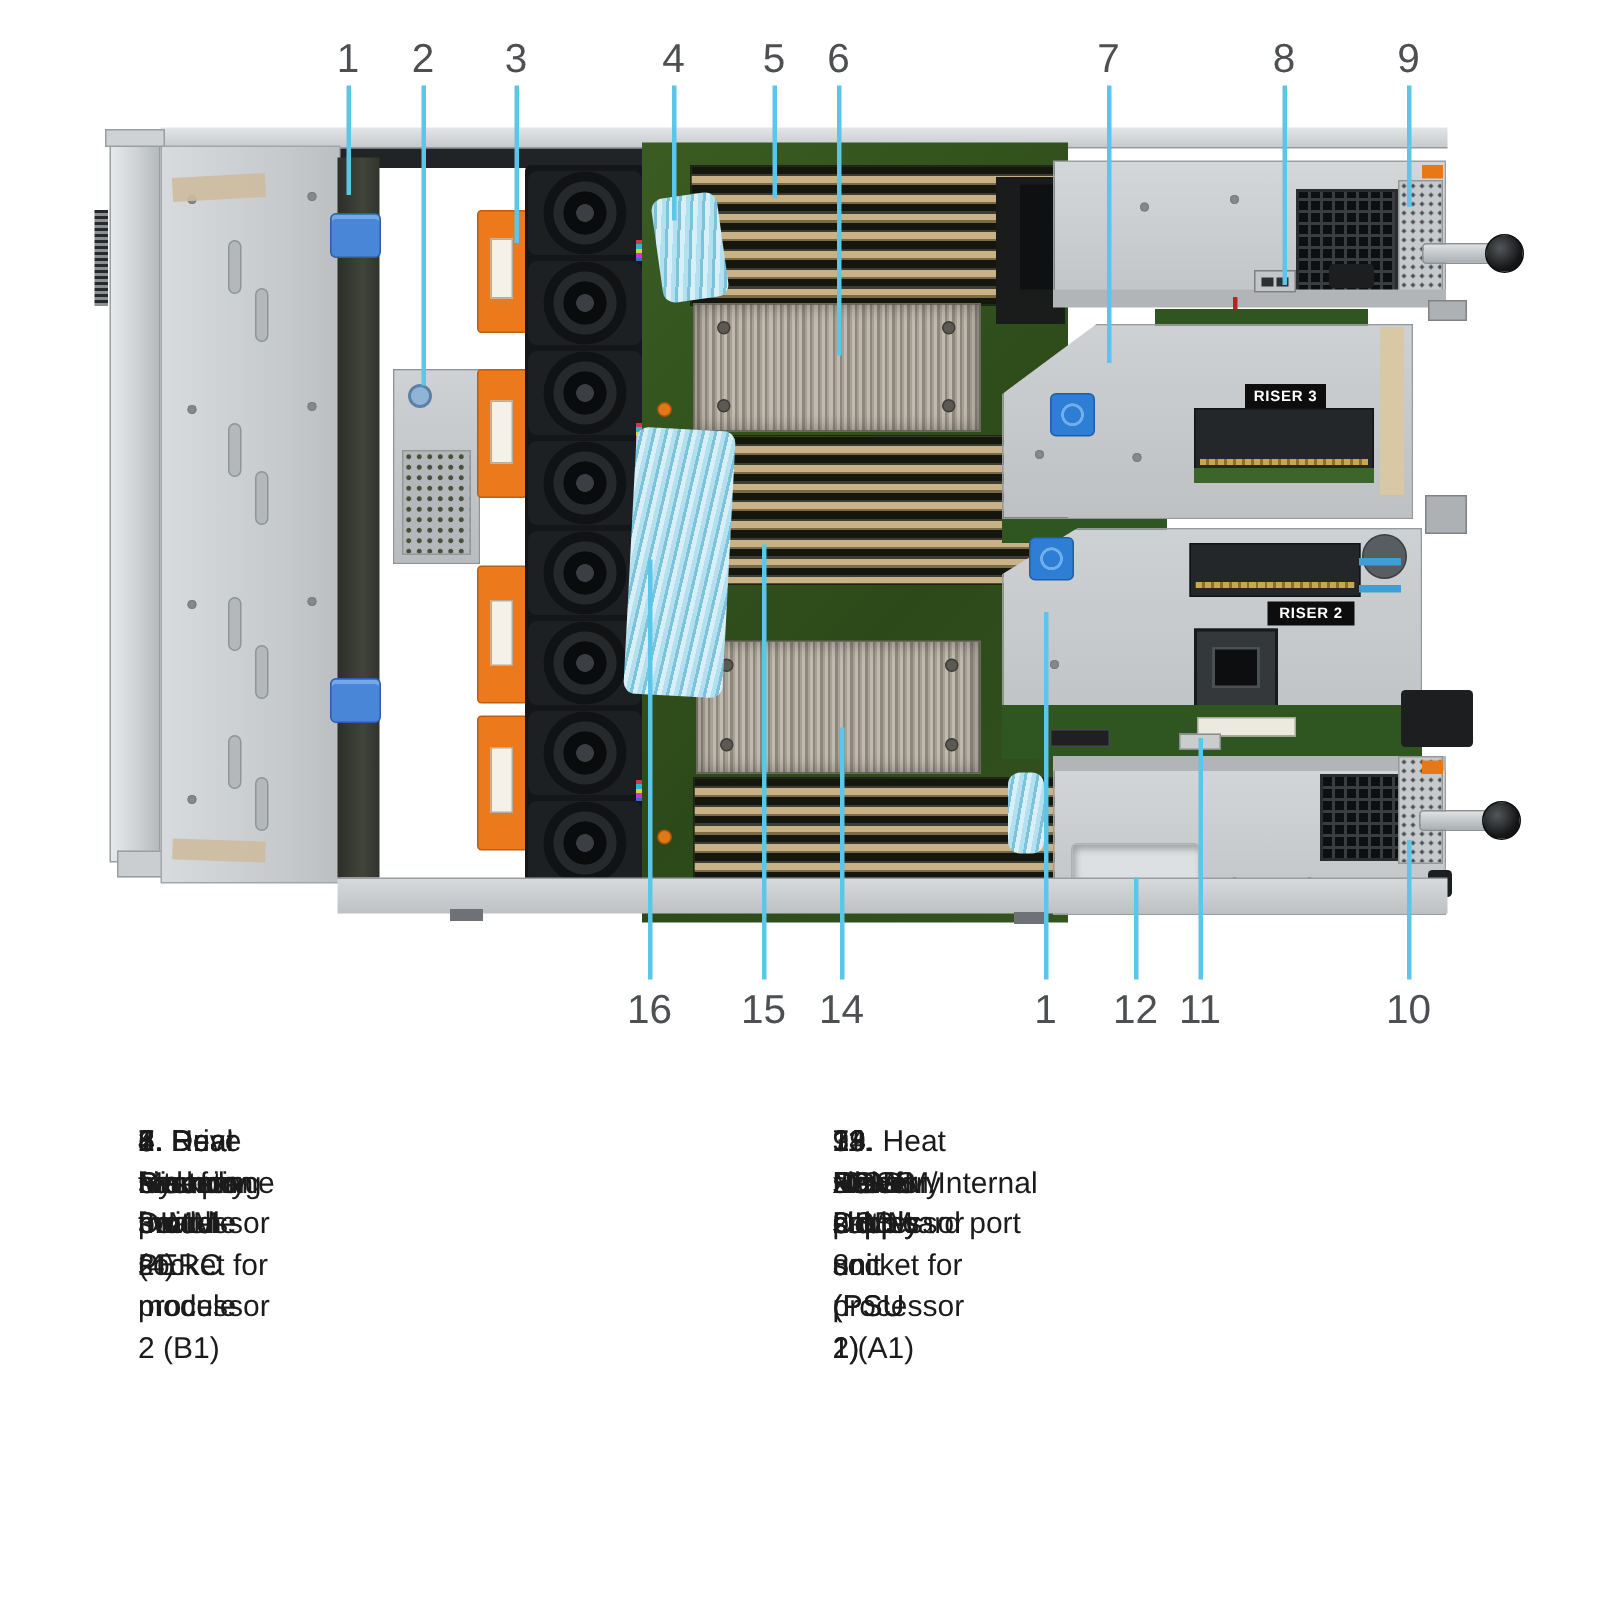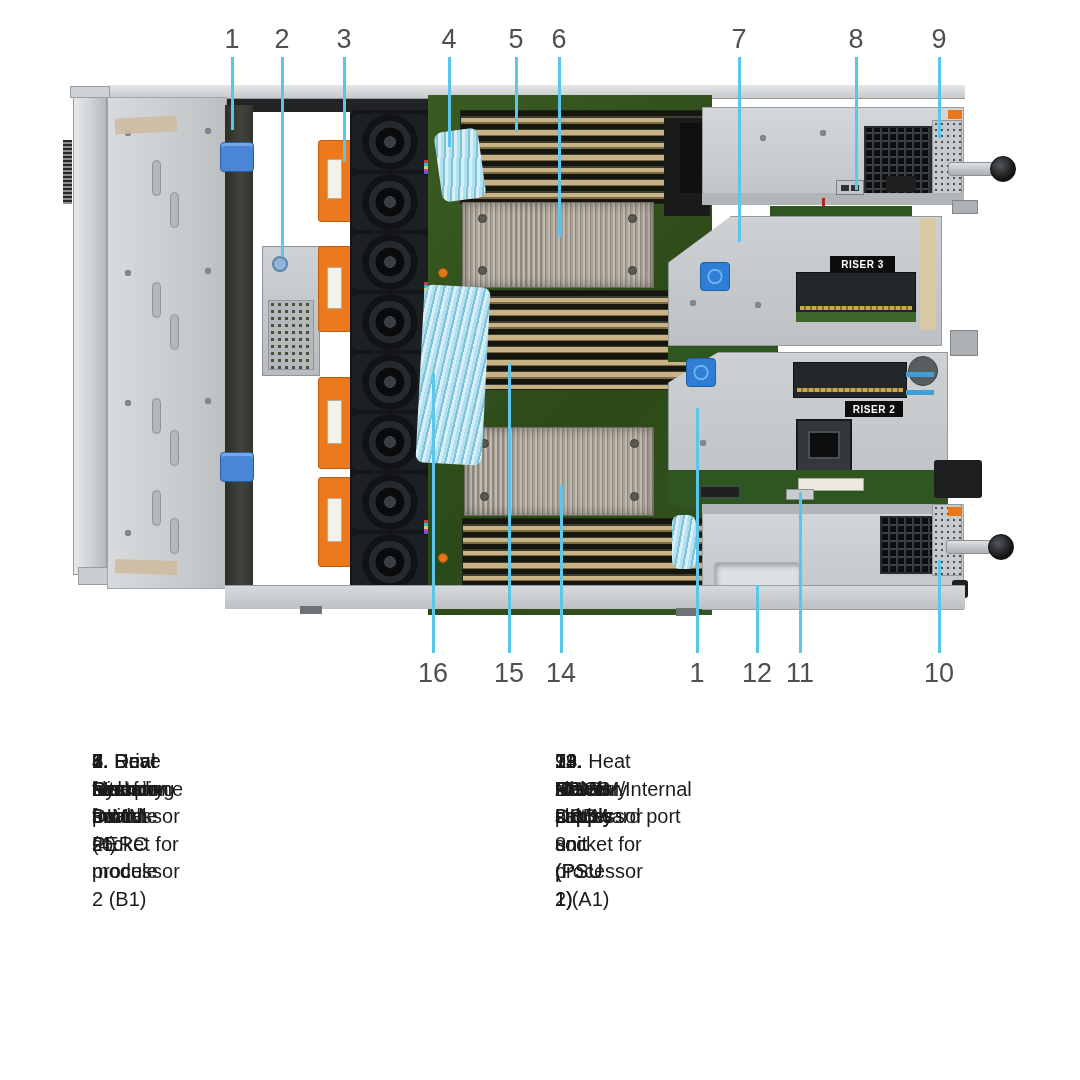--- a/index.html
+++ b/index.html
@@ -204,21 +204,21 @@
     <div class="handle-bar" style="left:948px;top:162px;width:46px;"></div>
     <div class="knob" style="left:990px;top:156px;"></div>
     <div class="bay-lip" style="left:702px;top:193px;width:262px;height:12px;"></div>
     <div class="intrusion"></div>
     <div class="red-wire"></div>
 
     <div class="pcb" style="left:770px;top:206px;width:142px;height:54px;"></div>
     <div class="sticker" style="left:832px;top:232px;width:62px;height:11px;"></div>
     <div class="riser-cage" style="left:668px;top:216px;width:274px;height:130px;clip-path:polygon(0 36%,23% 0,100% 0,100% 100%,0 100%);"></div>
     <div class="blue-latch" style="left:700px;top:262px;"></div>
-    <div class="riser-label" style="left:830px;top:256px;width:65px;height:16px;">RISER 3</div>
+    <div class="riser-label" style="left:830px;top:256px;width:54px;height:16px;">RISER 3</div>
     <div class="pcie-slot" style="left:796px;top:272px;width:120px;height:50px;"></div>
     <div class="gold" style="left:800px;top:306px;width:112px;height:4px;"></div>
     <div style="left:796px;top:312px;width:120px;height:10px;background:#3c6629;"></div>
     <div class="beige" style="left:920px;top:218px;width:16px;height:112px;"></div>
     <div class="screw" style="left:690px;top:300px;"></div>
     <div class="screw" style="left:755px;top:302px;"></div>
 
     <div class="pcb" style="left:668px;top:346px;width:110px;height:16px;"></div>
 
     <div class="riser-cage" style="left:668px;top:352px;width:280px;height:154px;clip-path:polygon(0 20%,18% 0,100% 0,100% 100%,0 100%);"></div>

